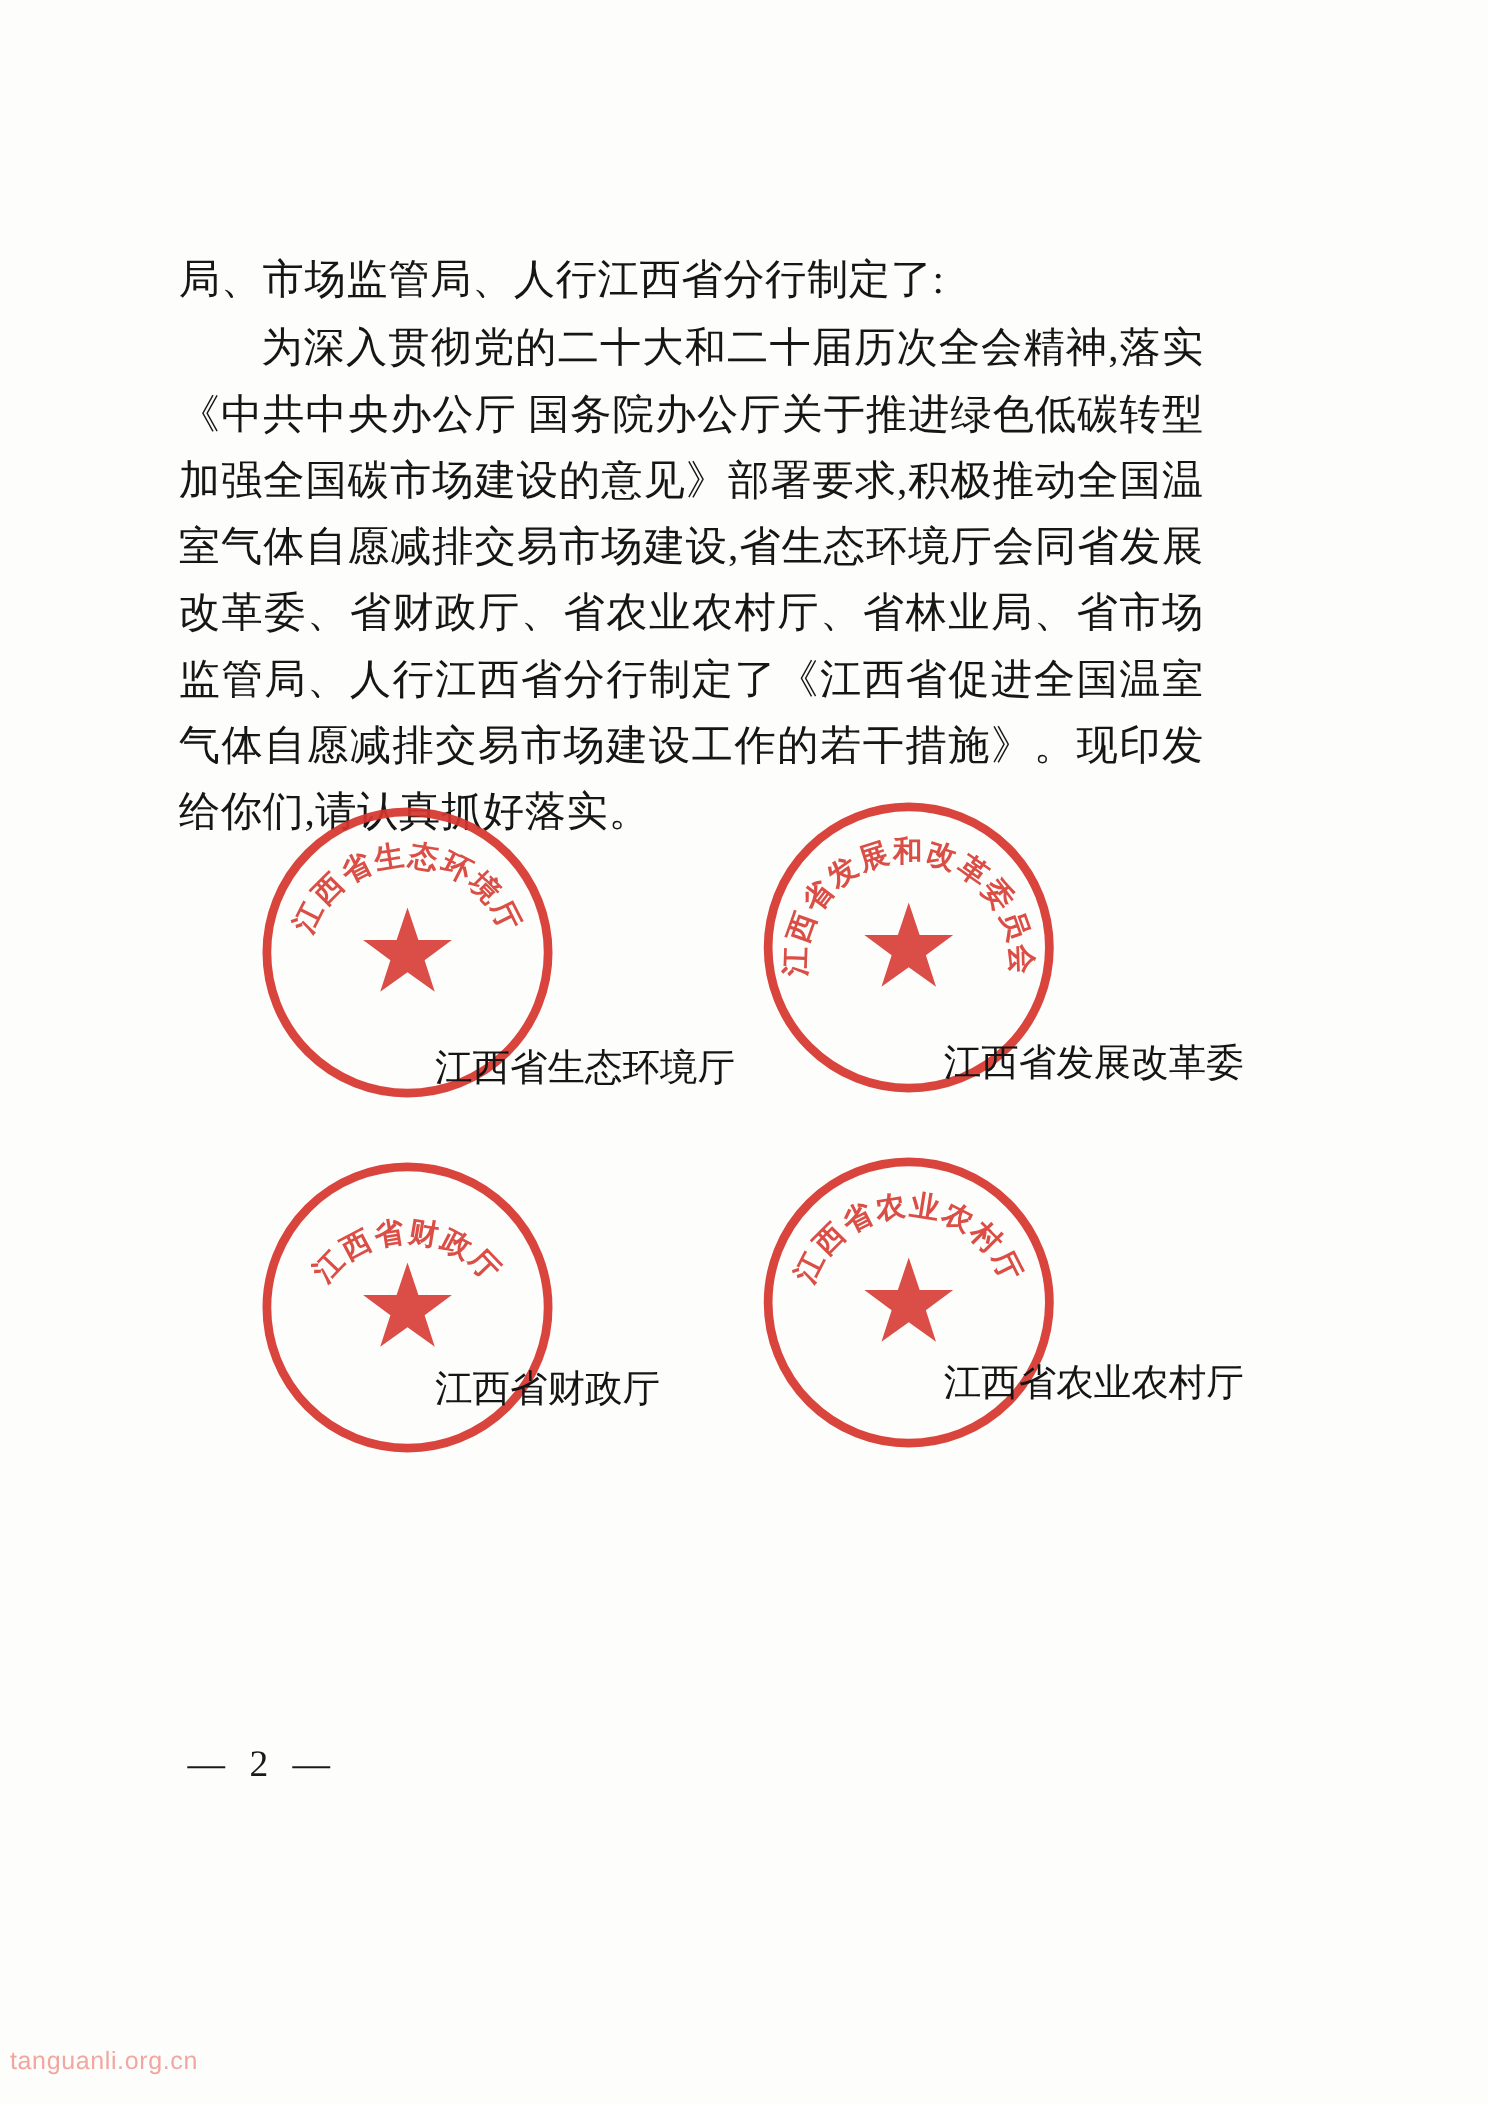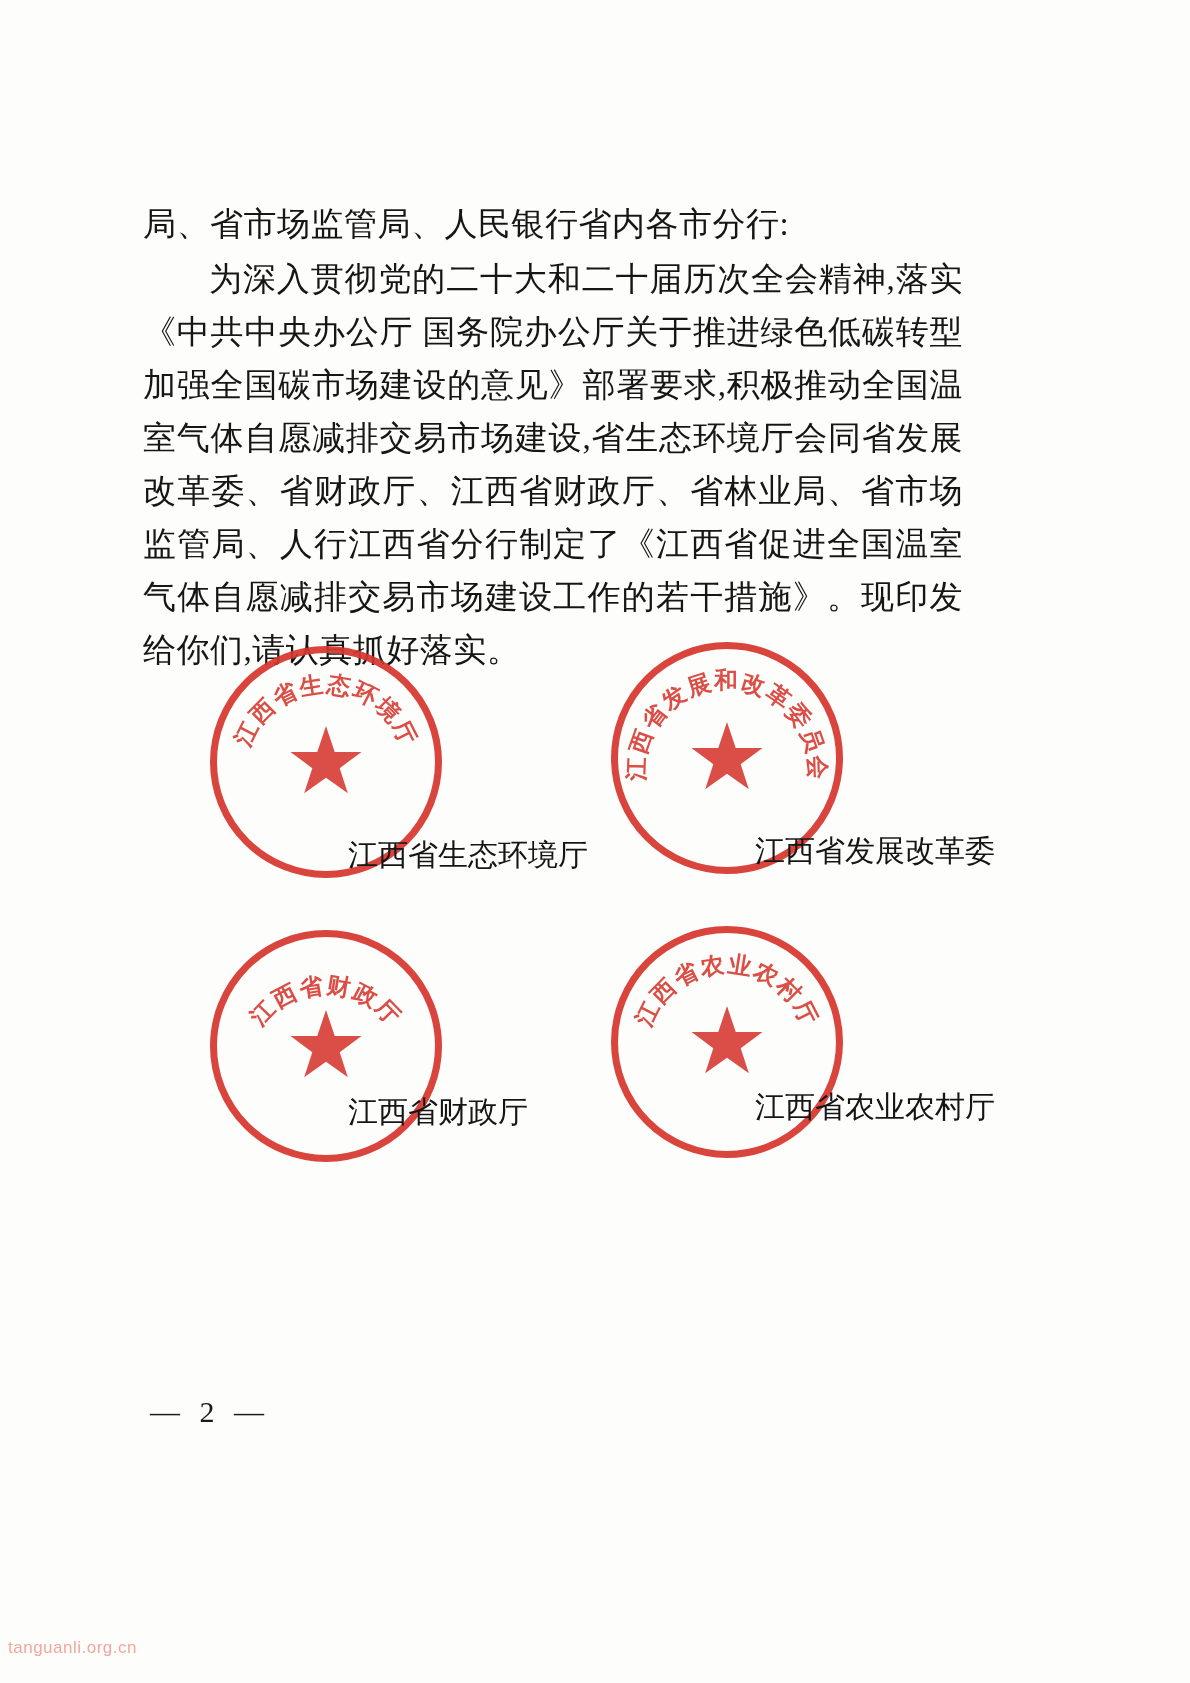--- a/index.html
+++ b/index.html
@@ -109,34 +109,34 @@
     left: 150px;
     top: 1395px;
     font-size: 30px;
     letter-spacing: 6px;
     color: #1a1a1a;
   }
   .watermark {
     position: absolute;
     left: 8px;
     top: 1638px;
-    font-size: 17px;
+    font-size: 20px;
     color: #f1a6a0;
     font-family: "Liberation Sans", sans-serif;
     letter-spacing: 0.5px;
   }
 </style>
 </head>
 <body>
 
 <div class="page">
 
   <div class="doc-body">
-    <p class="para">局、省市场监管局、人民银行省内各市分行:</p>
-    <p class="para indent">为深入贯彻党的二十大和二十届历次全会精神,落实《中共中央办公厅 国务院办公厅关于推进绿色低碳转型 加强全国碳市场建设的意见》部署要求,积极推动全国温室气体自愿减排交易市场建设,省生态环境厅会同省发展改革委、省财政厅、江西省财政厅、省林业局、省市场监管局、人行江西省分行制定了《江西省促进全国温室气体自愿减排交易市场建设工作的若干措施》。现印发给你们,请认真抓好落实。</p>
+    <p class="para">局、市场监管局、人行江西省分行制定了:</p>
+    <p class="para indent">为深入贯彻党的二十大和二十届历次全会精神,落实《中共中央办公厅 国务院办公厅关于推进绿色低碳转型 加强全国碳市场建设的意见》部署要求,积极推动全国温室气体自愿减排交易市场建设,省生态环境厅会同省发展改革委、省财政厅、省农业农村厅、省林业局、省市场监管局、人行江西省分行制定了《江西省促进全国温室气体自愿减排交易市场建设工作的若干措施》。现印发给你们,请认真抓好落实。</p>
   </div>
 
   <div class="seals">
 
     <div class="stamp s1">
       <div class="arc-text">
         <svg viewBox="0 0 232 232">
           <defs>
             <path id="arcpath1" d="M 30,128 A 86,86 0 0 1 202,128"></path>
           </defs>

